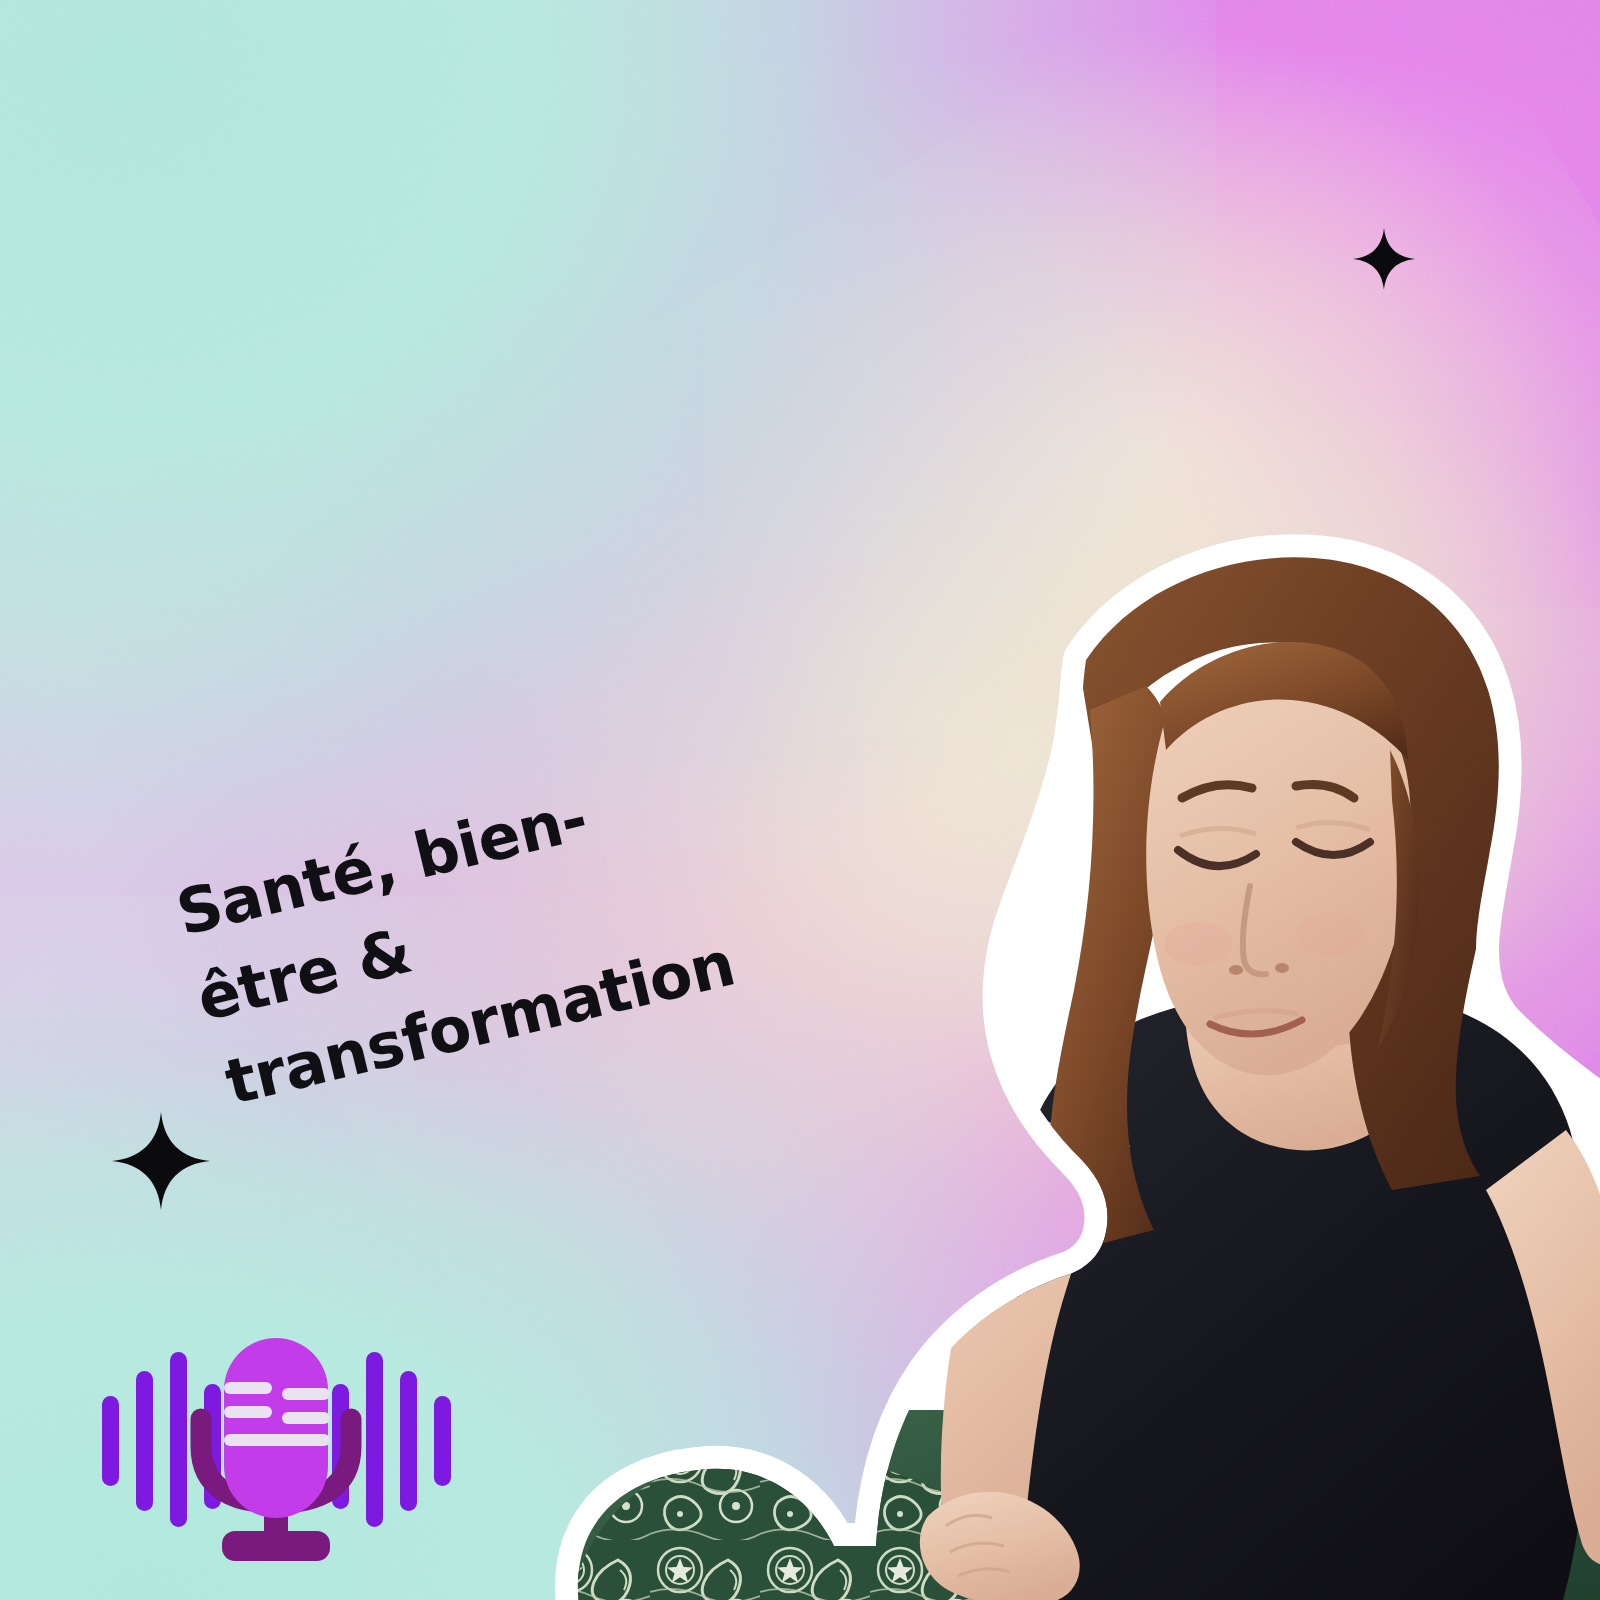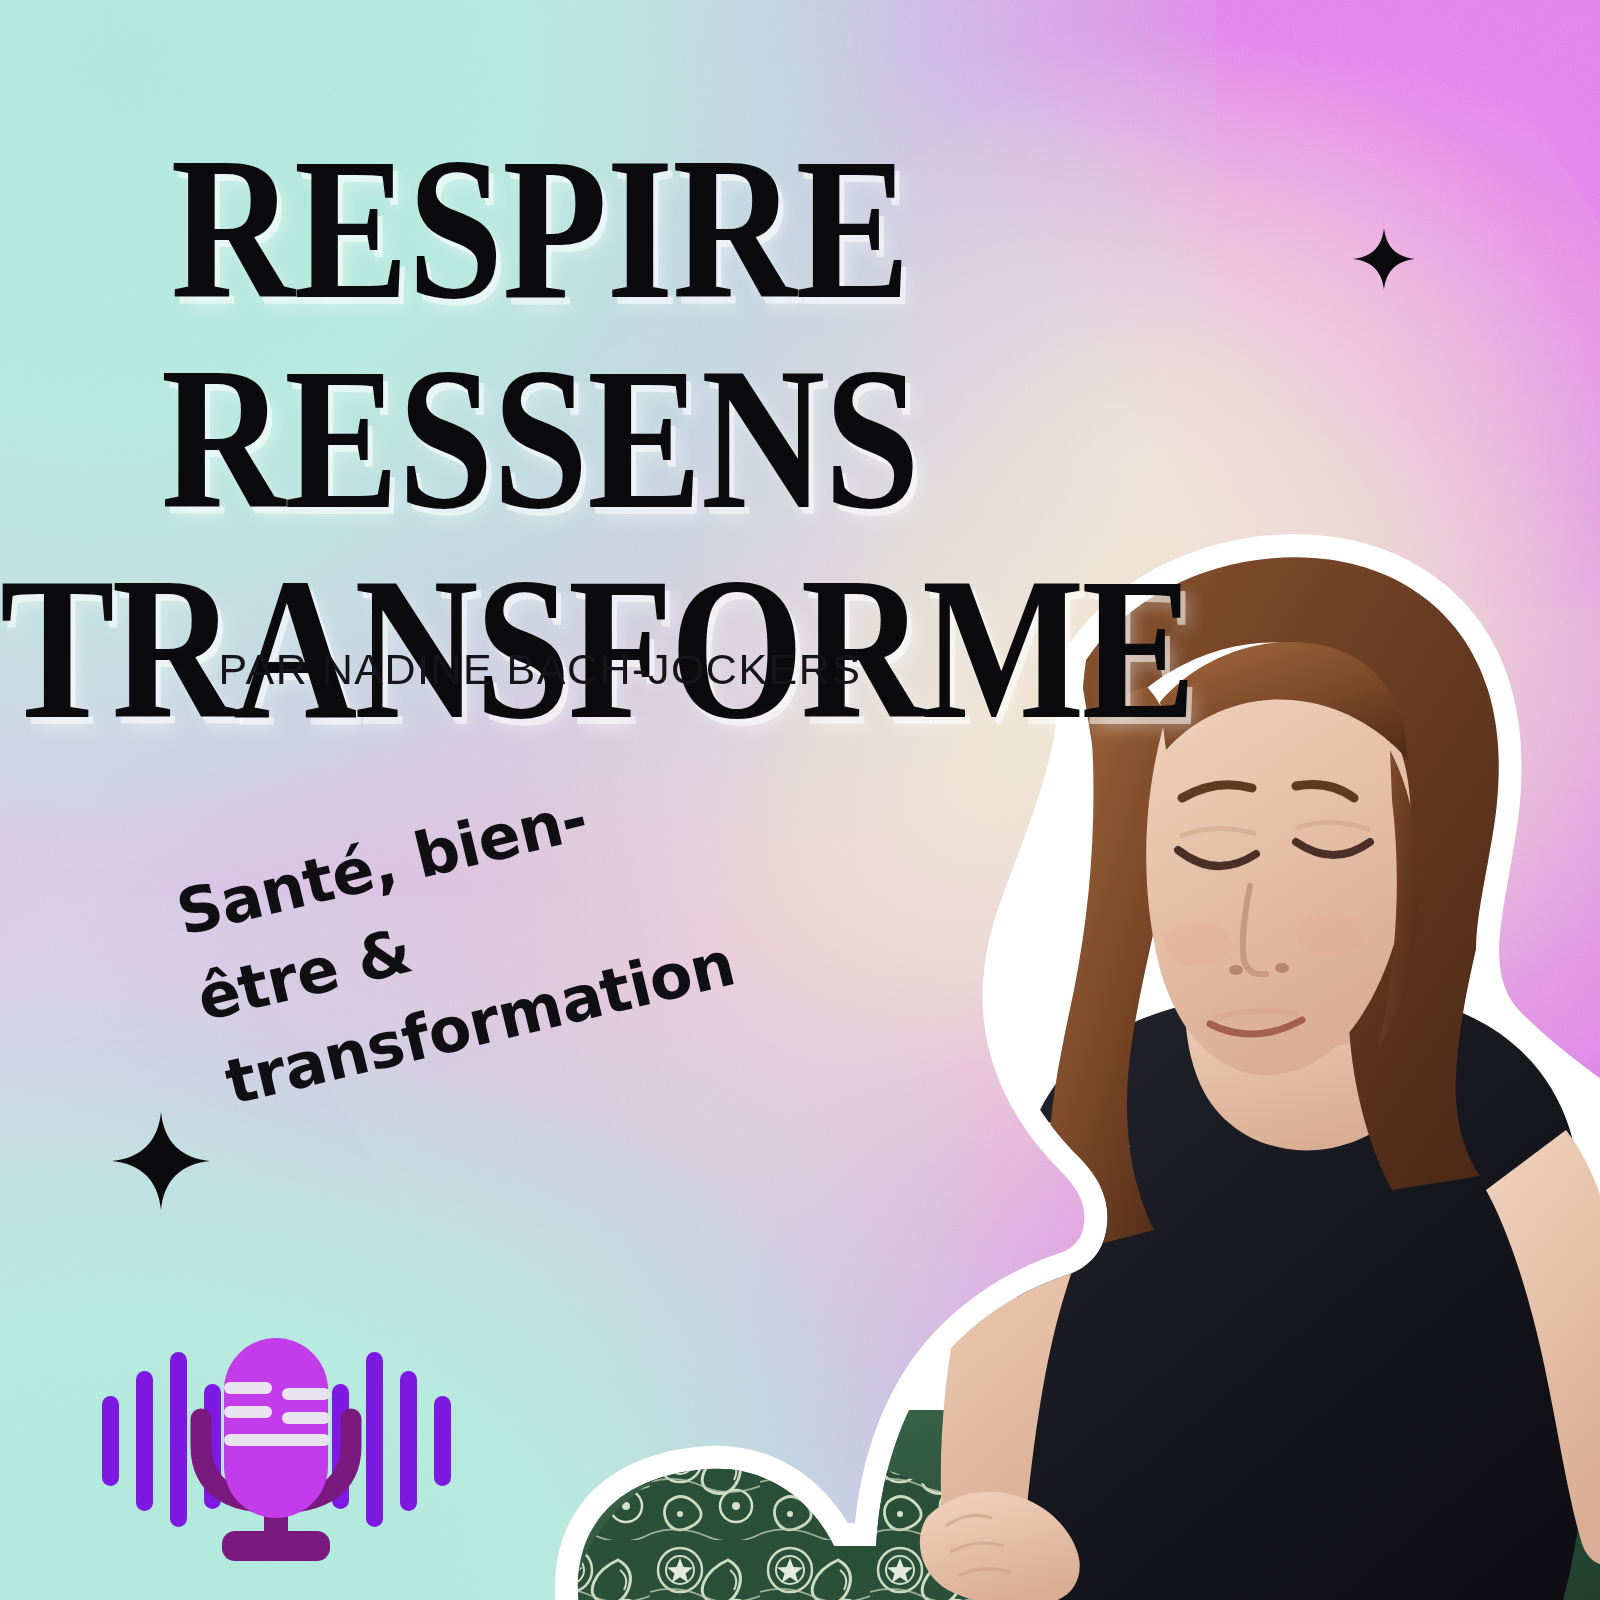--- a/index.html
+++ b/index.html
@@ -324,27 +324,21 @@
         <ellipse cx="900" cy="604" rx="34" ry="22" fill="#E8A495" opacity=".22"></ellipse>
 
         <path d="M730 372 C776 318 856 298 914 322 C956 340 976 380 978 430
                  C948 396 908 374 862 370 C812 366 766 386 736 420 Z" fill="url(#hairG2)"></path>
         <path d="M960 420 C986 470 996 540 986 608 C980 650 966 690 948 718
                  C966 640 972 552 962 470 Z" fill="url(#hairG)"></path>
       </g>
     </svg>
   </div>
 
-  <div class="title-block">
-    <div class="title-line tl-1">RESPIRE</div>
-    <div class="title-line tl-2">RESSENS</div>
-    <div class="title-line tl-3">TRANSFORME</div>
-  </div>
-
-  <div class="byline">PAR NADINE BACH-JOCKERS</div>
+
 
   <div class="tagline">
     <span class="tg-l1">Santé, bien-être &amp;</span>
     <span class="tg-l2">transformation</span>
   </div>
 
   <div class="mic-logo">
     <svg viewBox="0 0 360 290">
       <g fill="#7D19E0">
         <rect x="6" y="100" width="17" height="90" rx="8.5"></rect>

